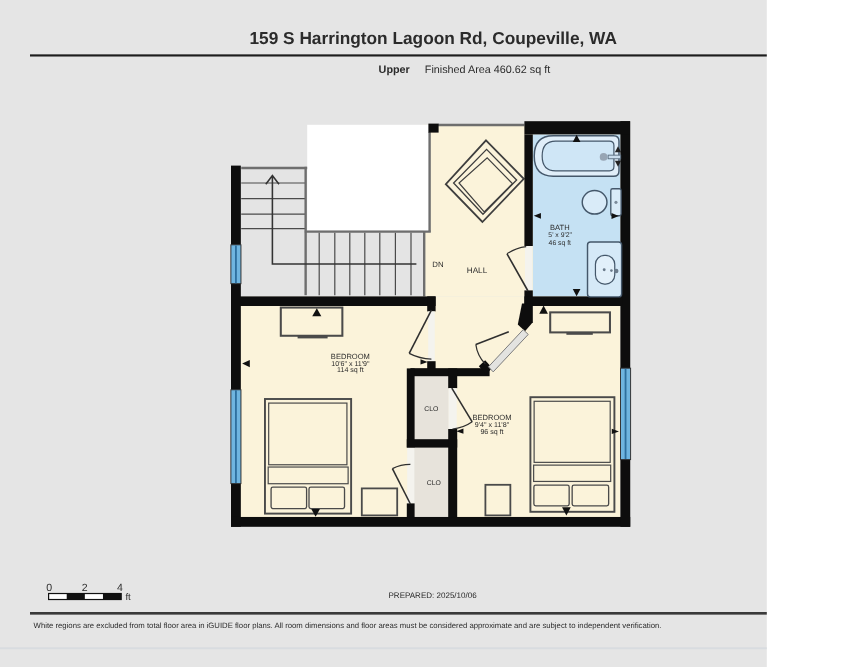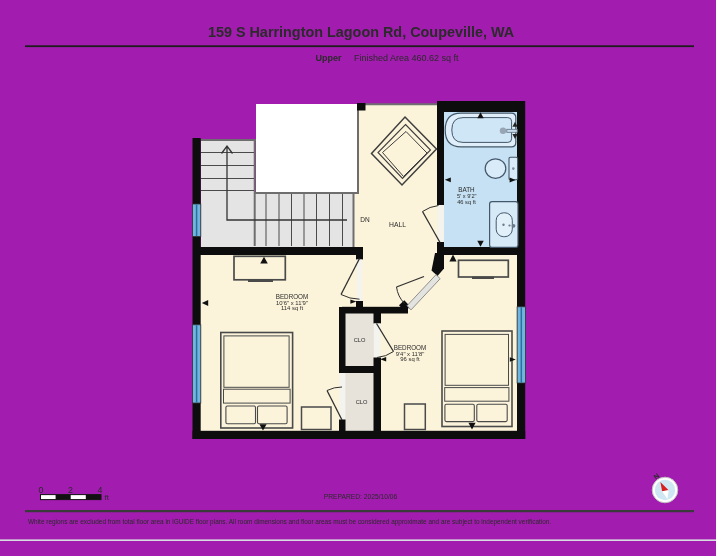--- a/index.html
+++ b/index.html
@@ -1,16 +1,16 @@
 <!DOCTYPE html>
 <html><head>
 <meta charset="utf-8">
 <style>
   html,body{margin:0;padding:0;background:#fff;}
-  #page{position:relative;width:716px;height:556px;background:#a21caf;overflow:hidden;
+  #page{position:relative;width:639px;height:556px;background:#e5e5e5;overflow:hidden;
         font-family:"Liberation Sans", sans-serif;}
   svg{position:absolute;left:0;top:0;}
   text{font-family:"Liberation Sans", sans-serif;fill:#2b2b2b;}
 </style>
 </head>
 <body>
 <div id="page">
 <svg width="720" height="556" viewBox="0 0 720 556">
 
 <text x="361" y="37" font-size="14.4" font-weight="bold" text-anchor="middle" fill="#111">159 S Harrington Lagoon Rd, Coupeville, WA</text>

